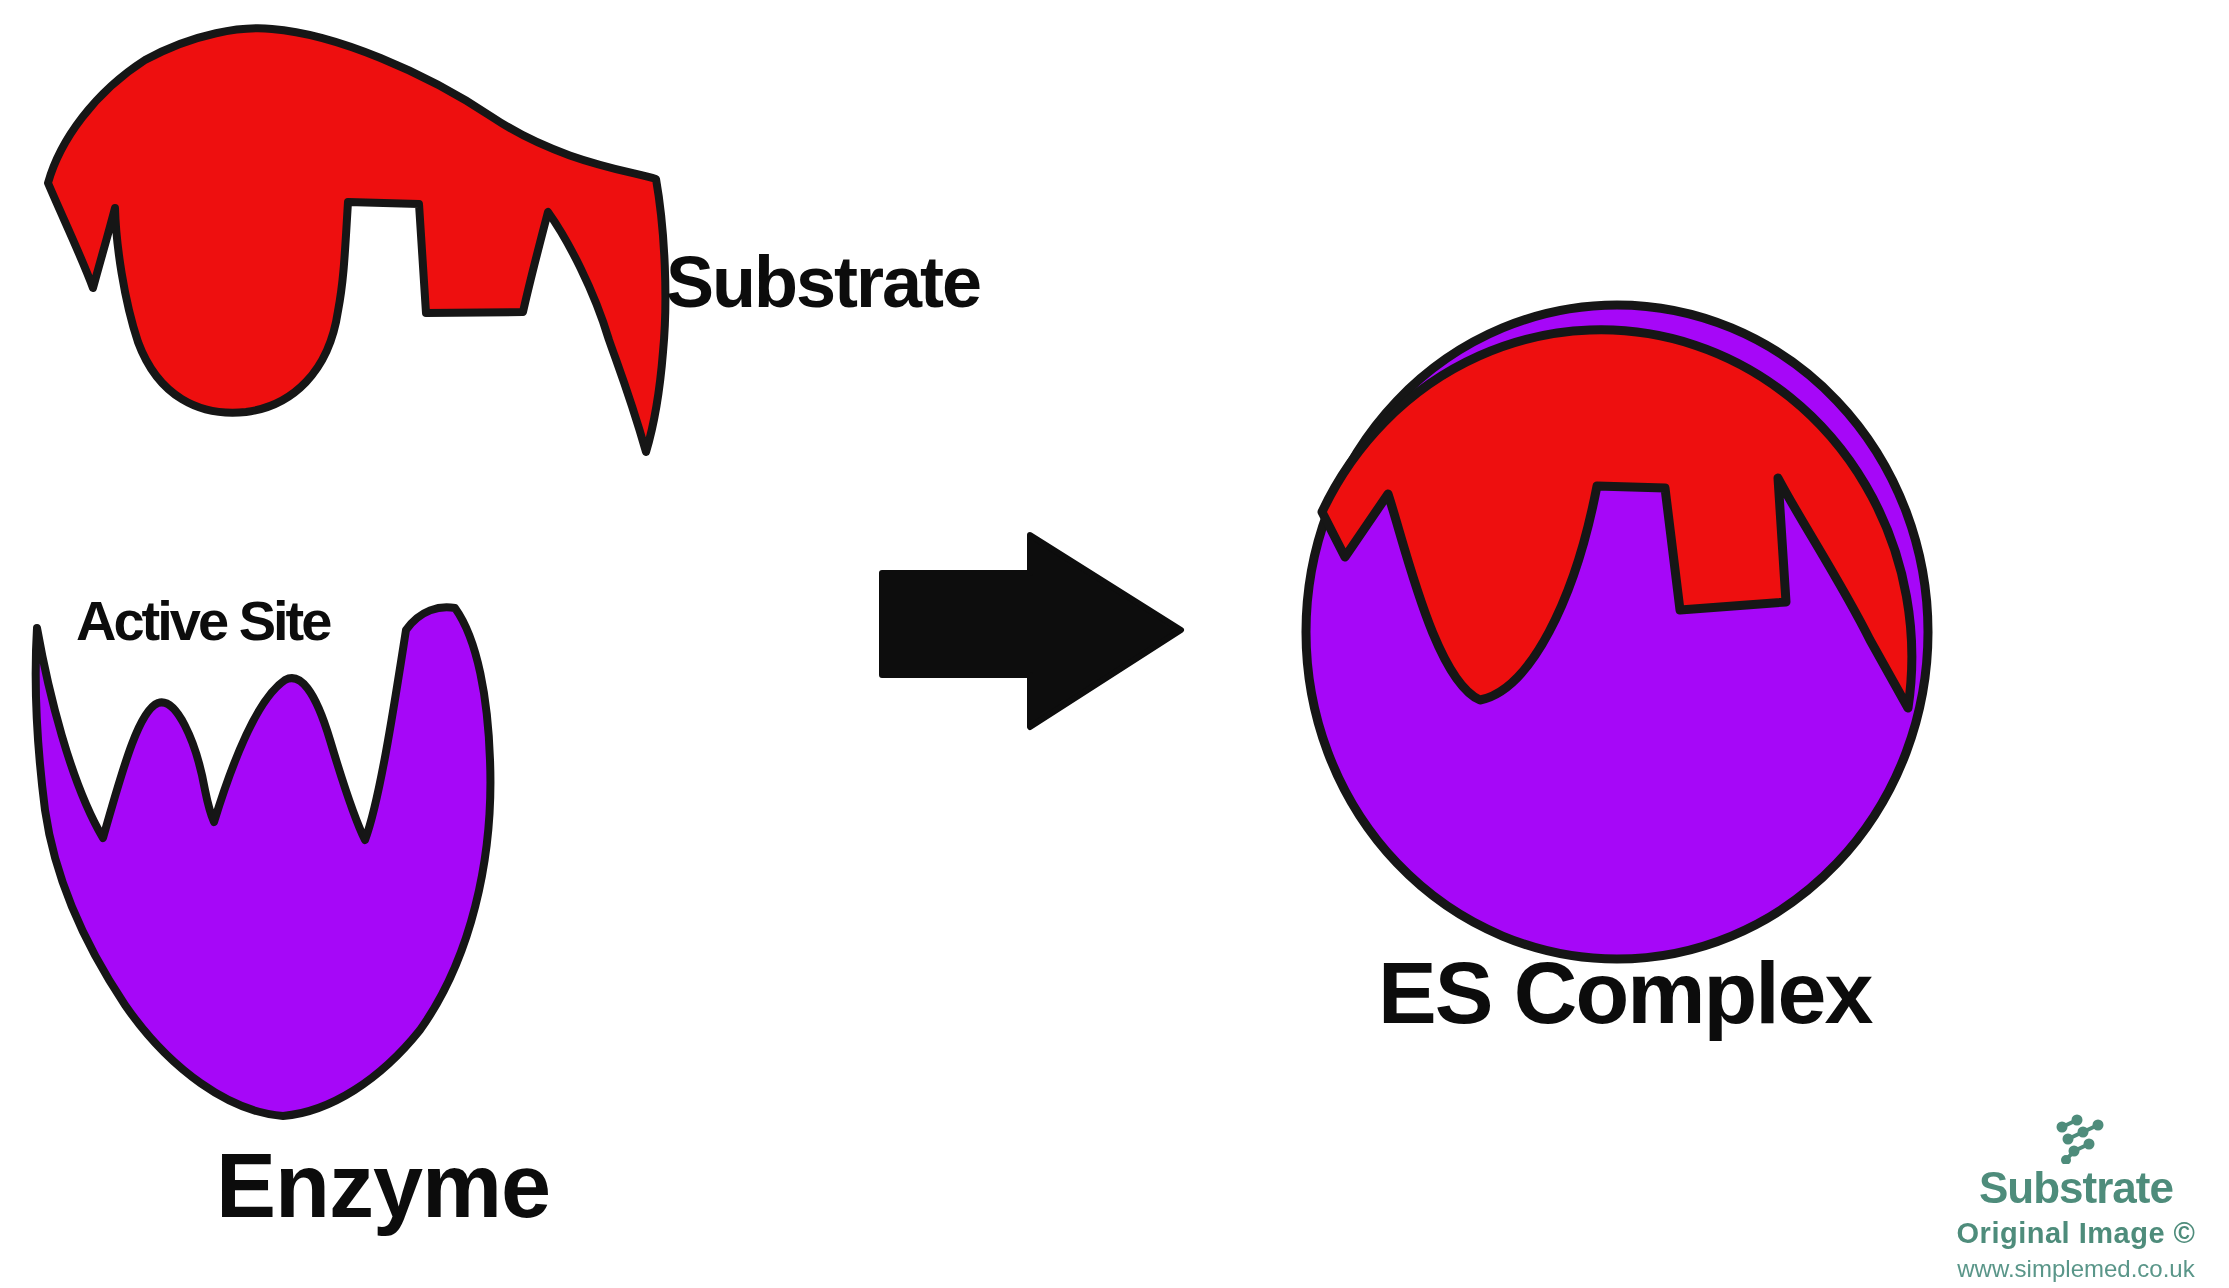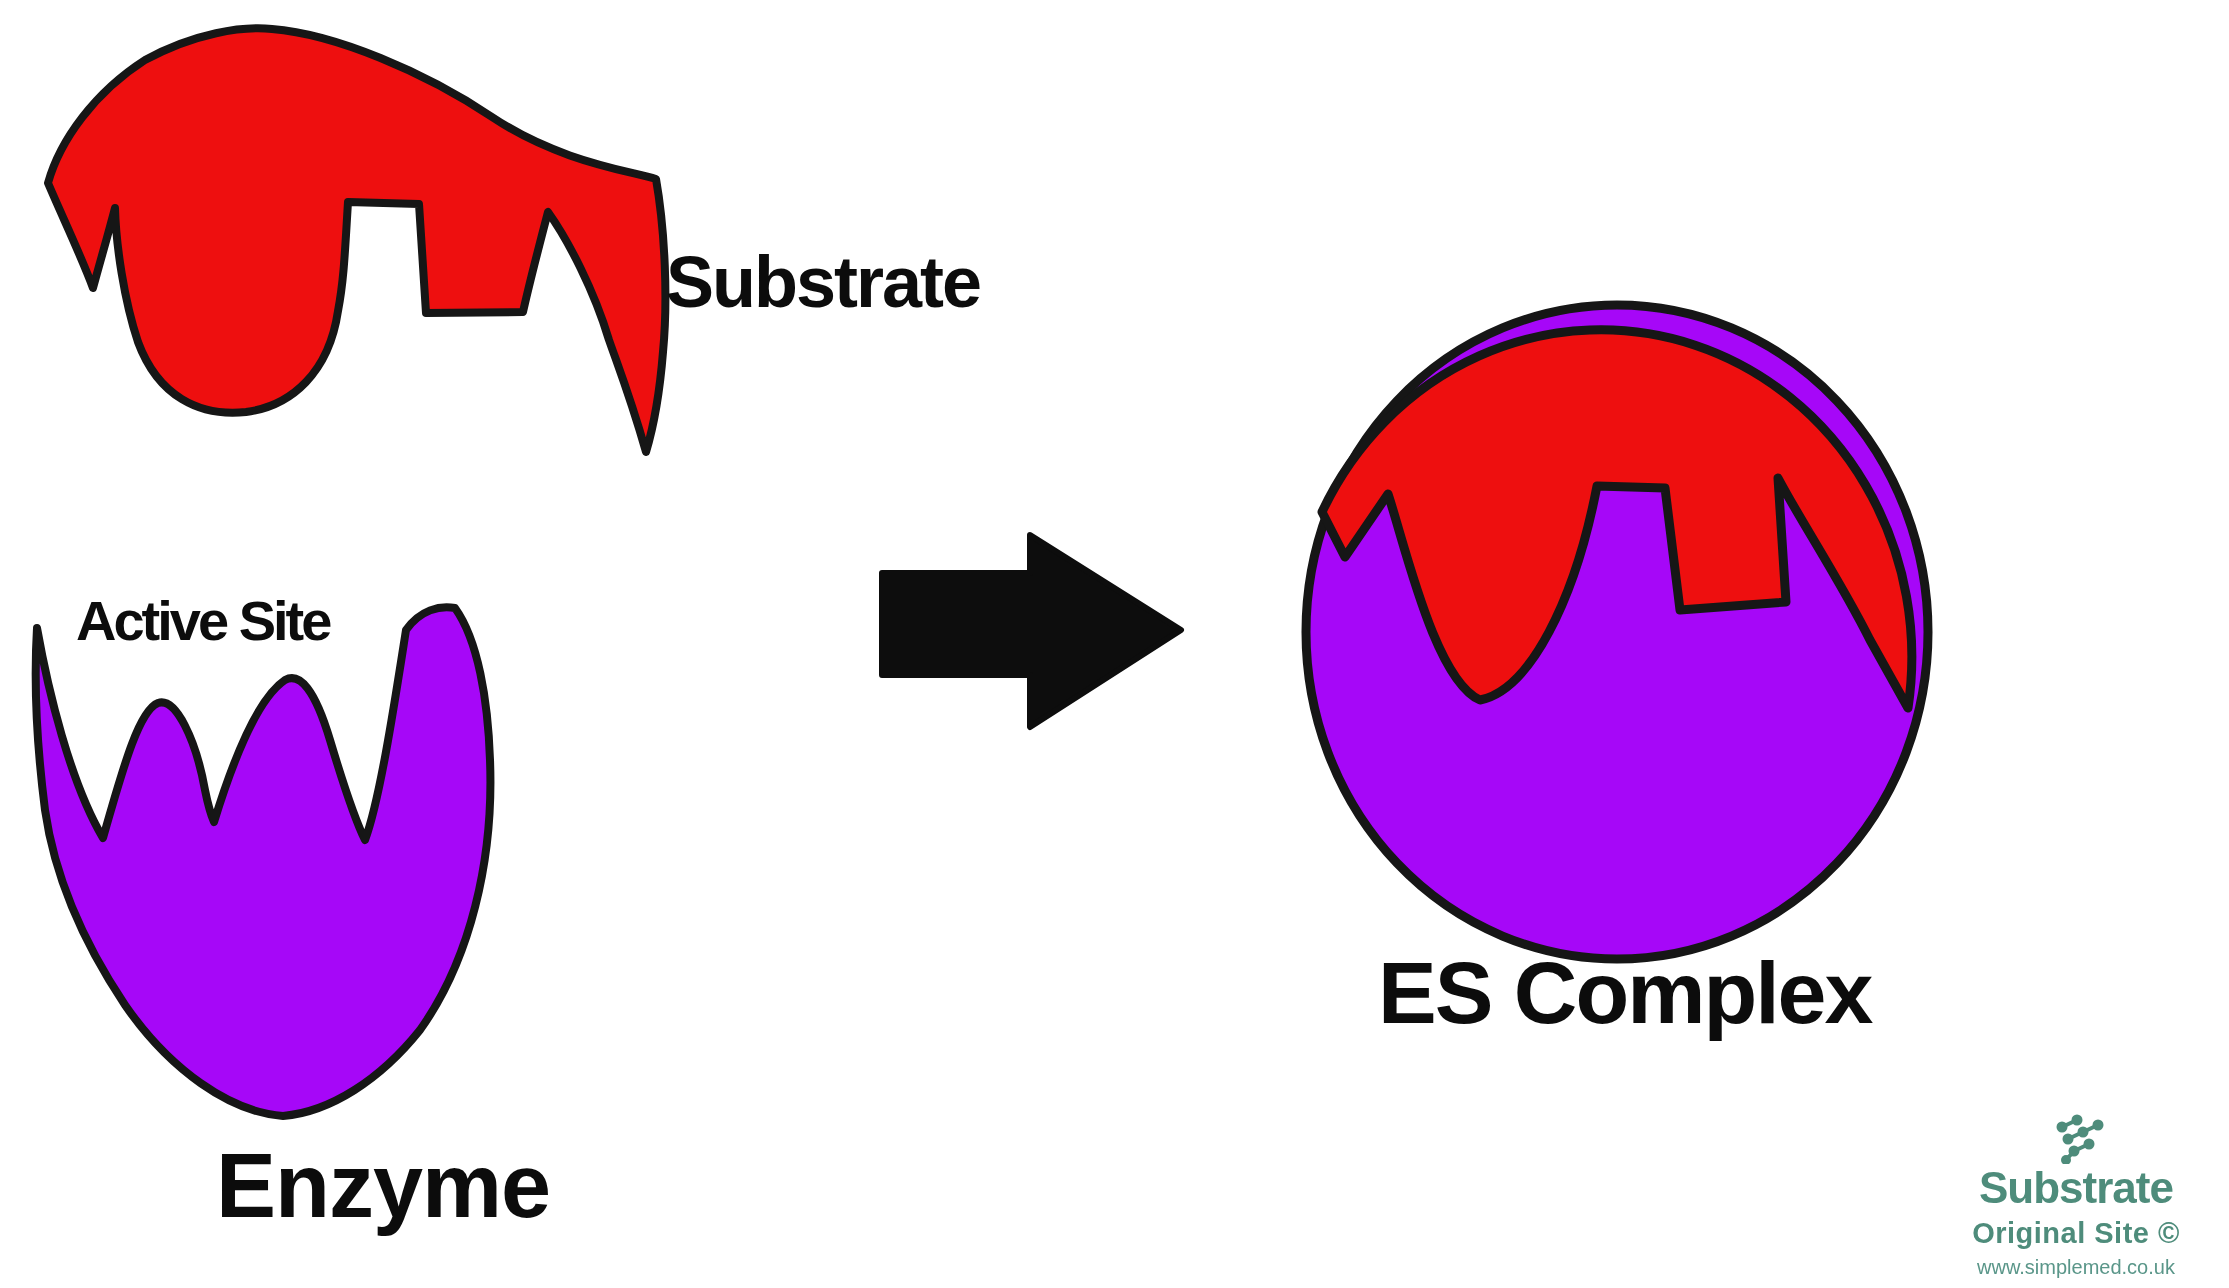--- a/index.html
+++ b/index.html
@@ -39,21 +39,21 @@
   .label-es-complex{left:1378px;top:949px;font-size:88px;letter-spacing:-2px;}
   .logo{
     position:absolute;left:1950px;top:1112px;width:252px;
     text-align:center;color:var(--logo_teal);
   }
   .logo-icon{display:block;margin:0 auto;width:60px;height:52px;}
   .logo-icon .dot{fill:var(--logo_teal);}
   .logo-icon .bar{stroke:var(--logo_teal);stroke-width:4;stroke-linecap:round;}
   .logo-brand{font-size:44px;font-weight:bold;line-height:1;margin-top:2px;letter-spacing:-1px;}
   .logo-line2{font-size:29px;font-weight:bold;line-height:1;margin-top:9px;letter-spacing:0.5px;}
-  .logo-line3{font-size:20px;font-weight:normal;line-height:1;margin-top:9px;color:var(--logo_teal_light);}
+  .logo-line3{font-size:24px;font-weight:normal;line-height:1;margin-top:9px;color:var(--logo_teal_light);}
 </style>
 </head>
 <body>
 
 <div id="stage">
 
   <svg class="diagram" width="2229" height="1288" viewBox="0 0 2229 1288">
 
     <path class="shape-substrate" d="M 48,183
          C 60,140 95,92 145,60
@@ -131,17 +131,17 @@
       <circle class="dot" cx="16" cy="15" r="5.5"></circle>
       <circle class="dot" cx="31" cy="8" r="5.5"></circle>
       <circle class="dot" cx="22" cy="27" r="5.5"></circle>
       <circle class="dot" cx="37" cy="20" r="5.5"></circle>
       <circle class="dot" cx="52" cy="13" r="5.5"></circle>
       <circle class="dot" cx="28" cy="39" r="5.5"></circle>
       <circle class="dot" cx="43" cy="32" r="5.5"></circle>
       <circle class="dot" cx="20" cy="48" r="5"></circle>
     </svg>
     <div class="logo-brand">Substrate</div>
-    <div class="logo-line2">Original Site ©</div>
+    <div class="logo-line2">Original Image ©</div>
     <div class="logo-line3">www.simplemed.co.uk</div>
   </div>
 
 </div>
 
 </body></html>

